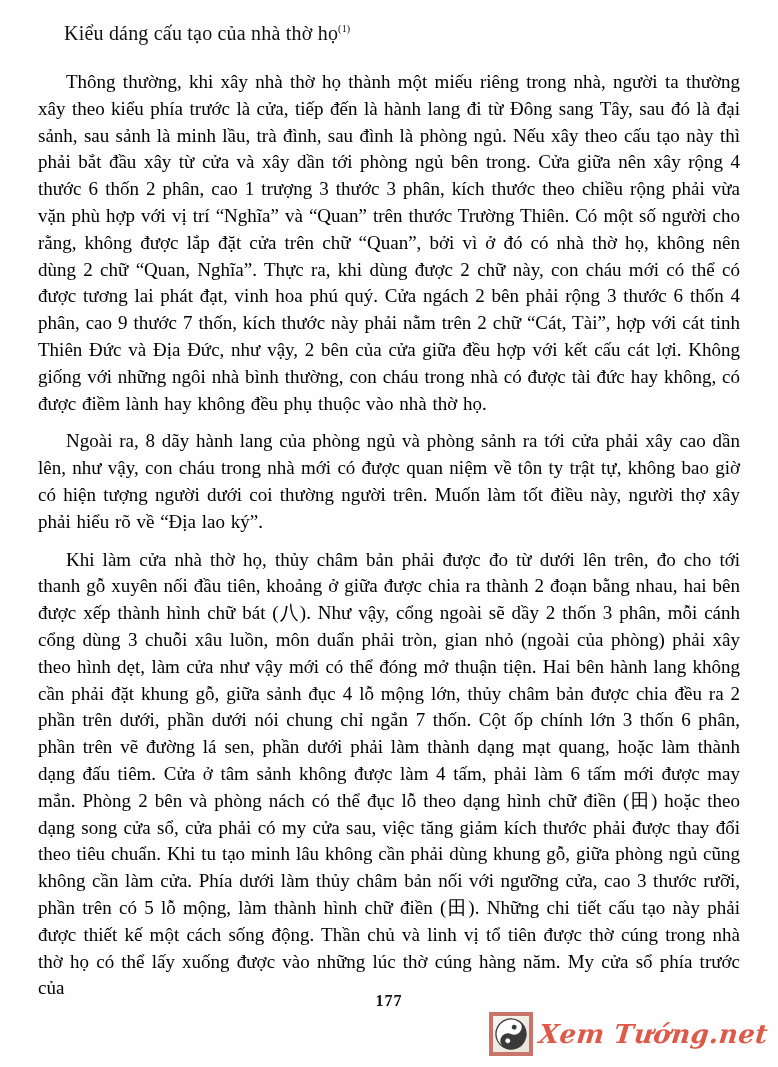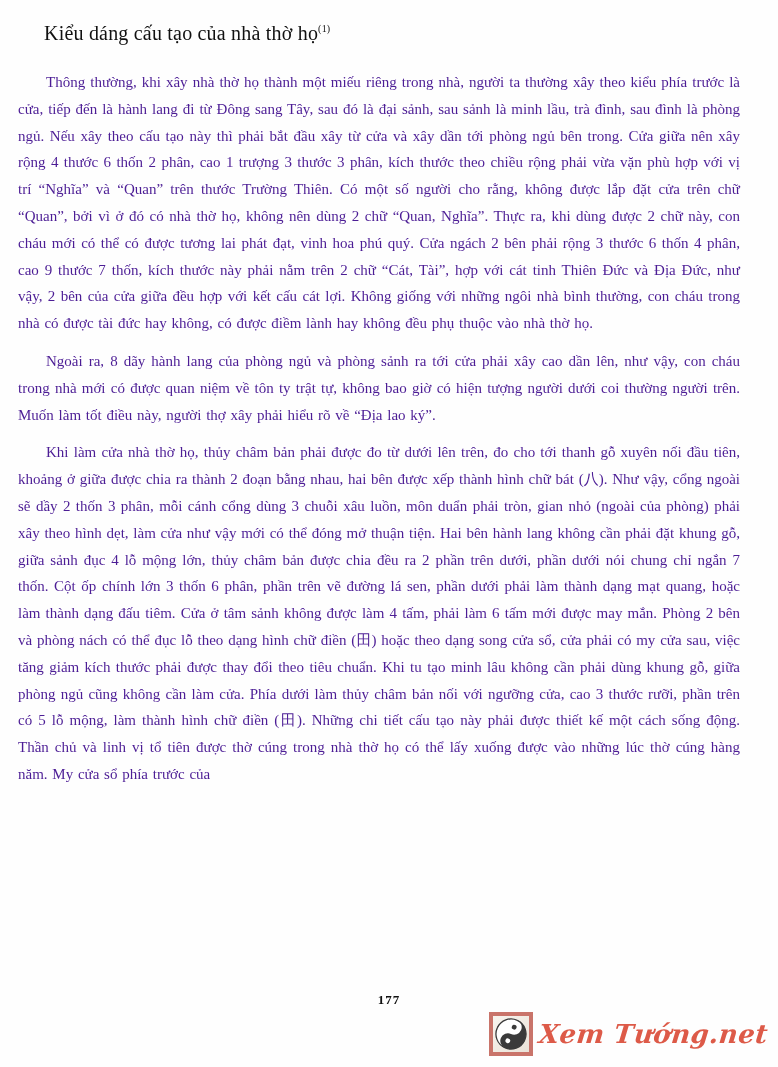--- a/index.html
+++ b/index.html
@@ -9,50 +9,50 @@
   }
   .page {
     position: relative;
     width: 778px;
     height: 1067px;
     background: #fefefe;
     overflow: hidden;
     font-family: "Liberation Serif", "DejaVu Serif", serif;
     color: #141414;
     box-sizing: border-box;
-    padding: 22px 38px 0 18px;
+    padding: 22px 38px 0 38px;
   }
   .title {
     font-size: 20px;
     font-weight: normal;
     margin: 0 0 24px 26px;
     letter-spacing: 0.2px;
     color: #111;
   }
   .title sup {
     font-size: 10px;
     vertical-align: super;
     line-height: 0;
   }
   .para {
-    font-size: 15px;
+    font-size: 19px;
     line-height: 26.8px;
     text-align: justify;
     text-indent: 28px;
     margin: 0 0 11px 0;
     word-spacing: 1px;
-    color: #4c1d95;
+    color: #000000;
   }
   .page-number {
     position: absolute;
     left: 0;
     right: 0;
     top: 992px;
     text-align: center;
-    font-size: 13px;
+    font-size: 16px;
     font-weight: bold;
     letter-spacing: 1px;
     color: #101010;
   }
   .watermark {
     position: absolute;
     right: 10px;
     top: 1012px;
     display: flex;
     align-items: center;

